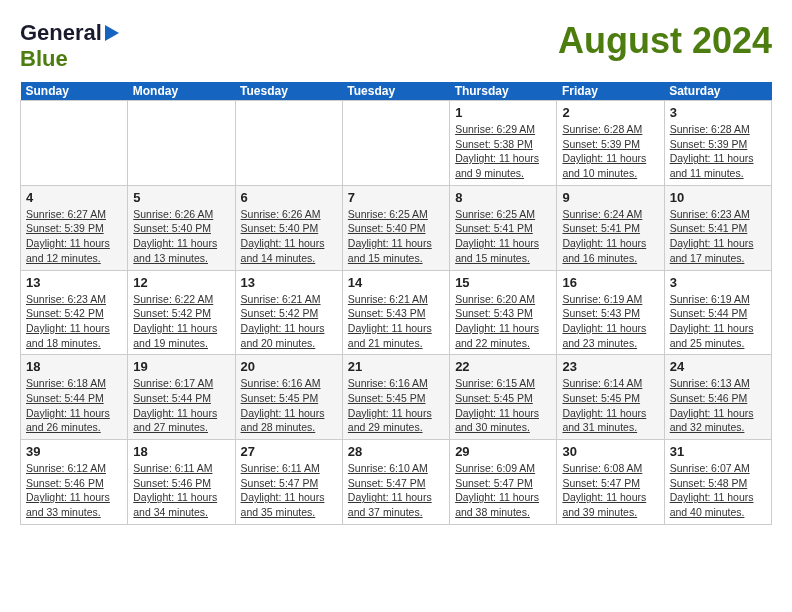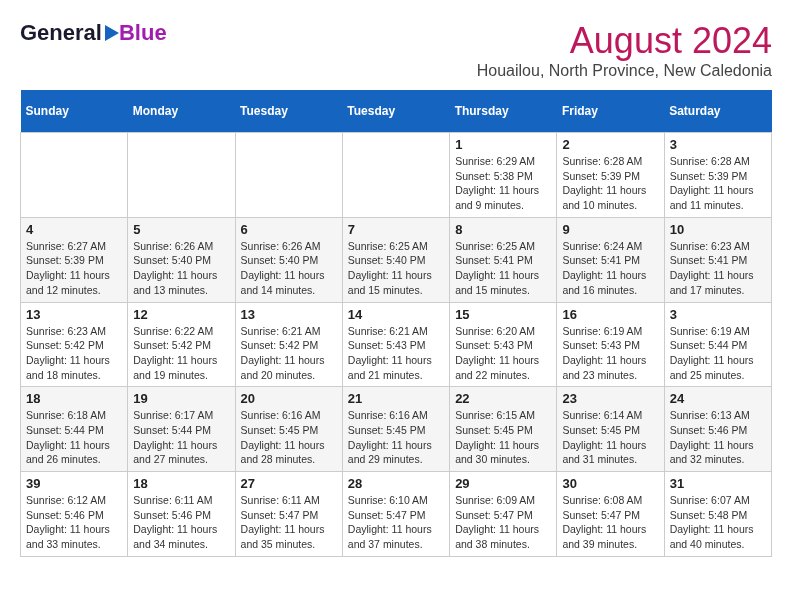--- a/index.html
+++ b/index.html
@@ -11,50 +11,50 @@
       padding: 20px;
     }
     .header-area {
       display: flex;
       justify-content: space-between;
       align-items: flex-start;
       margin-bottom: 10px;
     }
     .logo {
       display: flex;
-      flex-direction: row;
+      flex-direction: column;
       align-items: flex-start;
     }
     .logo-line {
       display: flex;
       align-items: center;
     }
     .title-area {
       text-align: right;
     }
     .title-area h1 {
       font-size: 36px;
-      font-weight: normal;
-      color: #be185d;
+      font-weight: bold;
+      color: #4d7c0f;
     }
     .title-area h2 {
       font-size: 16px;
       font-weight: normal;
       color: #444;
     }
     table {
       width: 100%;
       border-collapse: collapse;
       font-size: 11px;
     }
     th {
       background-color: #1565c0;
       color: #fff;
       text-align: left;
-      padding: 14px 5px;
+      padding: 2px 5px;
       font-size: 12px;
       font-weight: bold;
     }
     td {
       border: 1px solid #ccc;
       vertical-align: top;
       padding: 4px 5px;
       height: 80px;
       width: calc(100% / 7);
       background: #fff;
@@ -65,41 +65,41 @@
     .day-num {
       font-weight: bold;
       font-size: 13px;
       margin-bottom: 2px;
       color: #222;
     }
     .day-info {
       font-size: 10.5px;
       color: #333;
       line-height: 1.4;
+      text-decoration: underline;
     }
     .empty-cell {
       background: #fff !important;
     }
   </style>
 </head>
 <body>
 
 <div class="header-area">
   <div class="logo">
     <div class="logo-line">
       <span style="font-size:22px; font-weight:bold; color:#1a1a2e;">General</span>
       <span style="display:inline-block; width:0; height:0; border-top:8px solid transparent; border-bottom:8px solid transparent; border-left:14px solid #1565c0; margin-left:3px;"></span>
     </div>
     <div class="logo-line">
-      <span style="font-size:22px; font-weight:bold; color:#a21caf;">Blue</span>
+      <span style="font-size:22px; font-weight:bold; color:#4d7c0f;">Blue</span>
     </div>
   </div>
   <div class="title-area">
     <h1>August 2024</h1>
-    <h2>Houailou, North Province, New Caledonia</h2>
   </div>
 </div>
 
 <table>
   <thead>
     <tr>
     <th>Sunday</th>
         <th>Monday</th>
         <th>Tuesday</th>
         <th>Tuesday</th>

